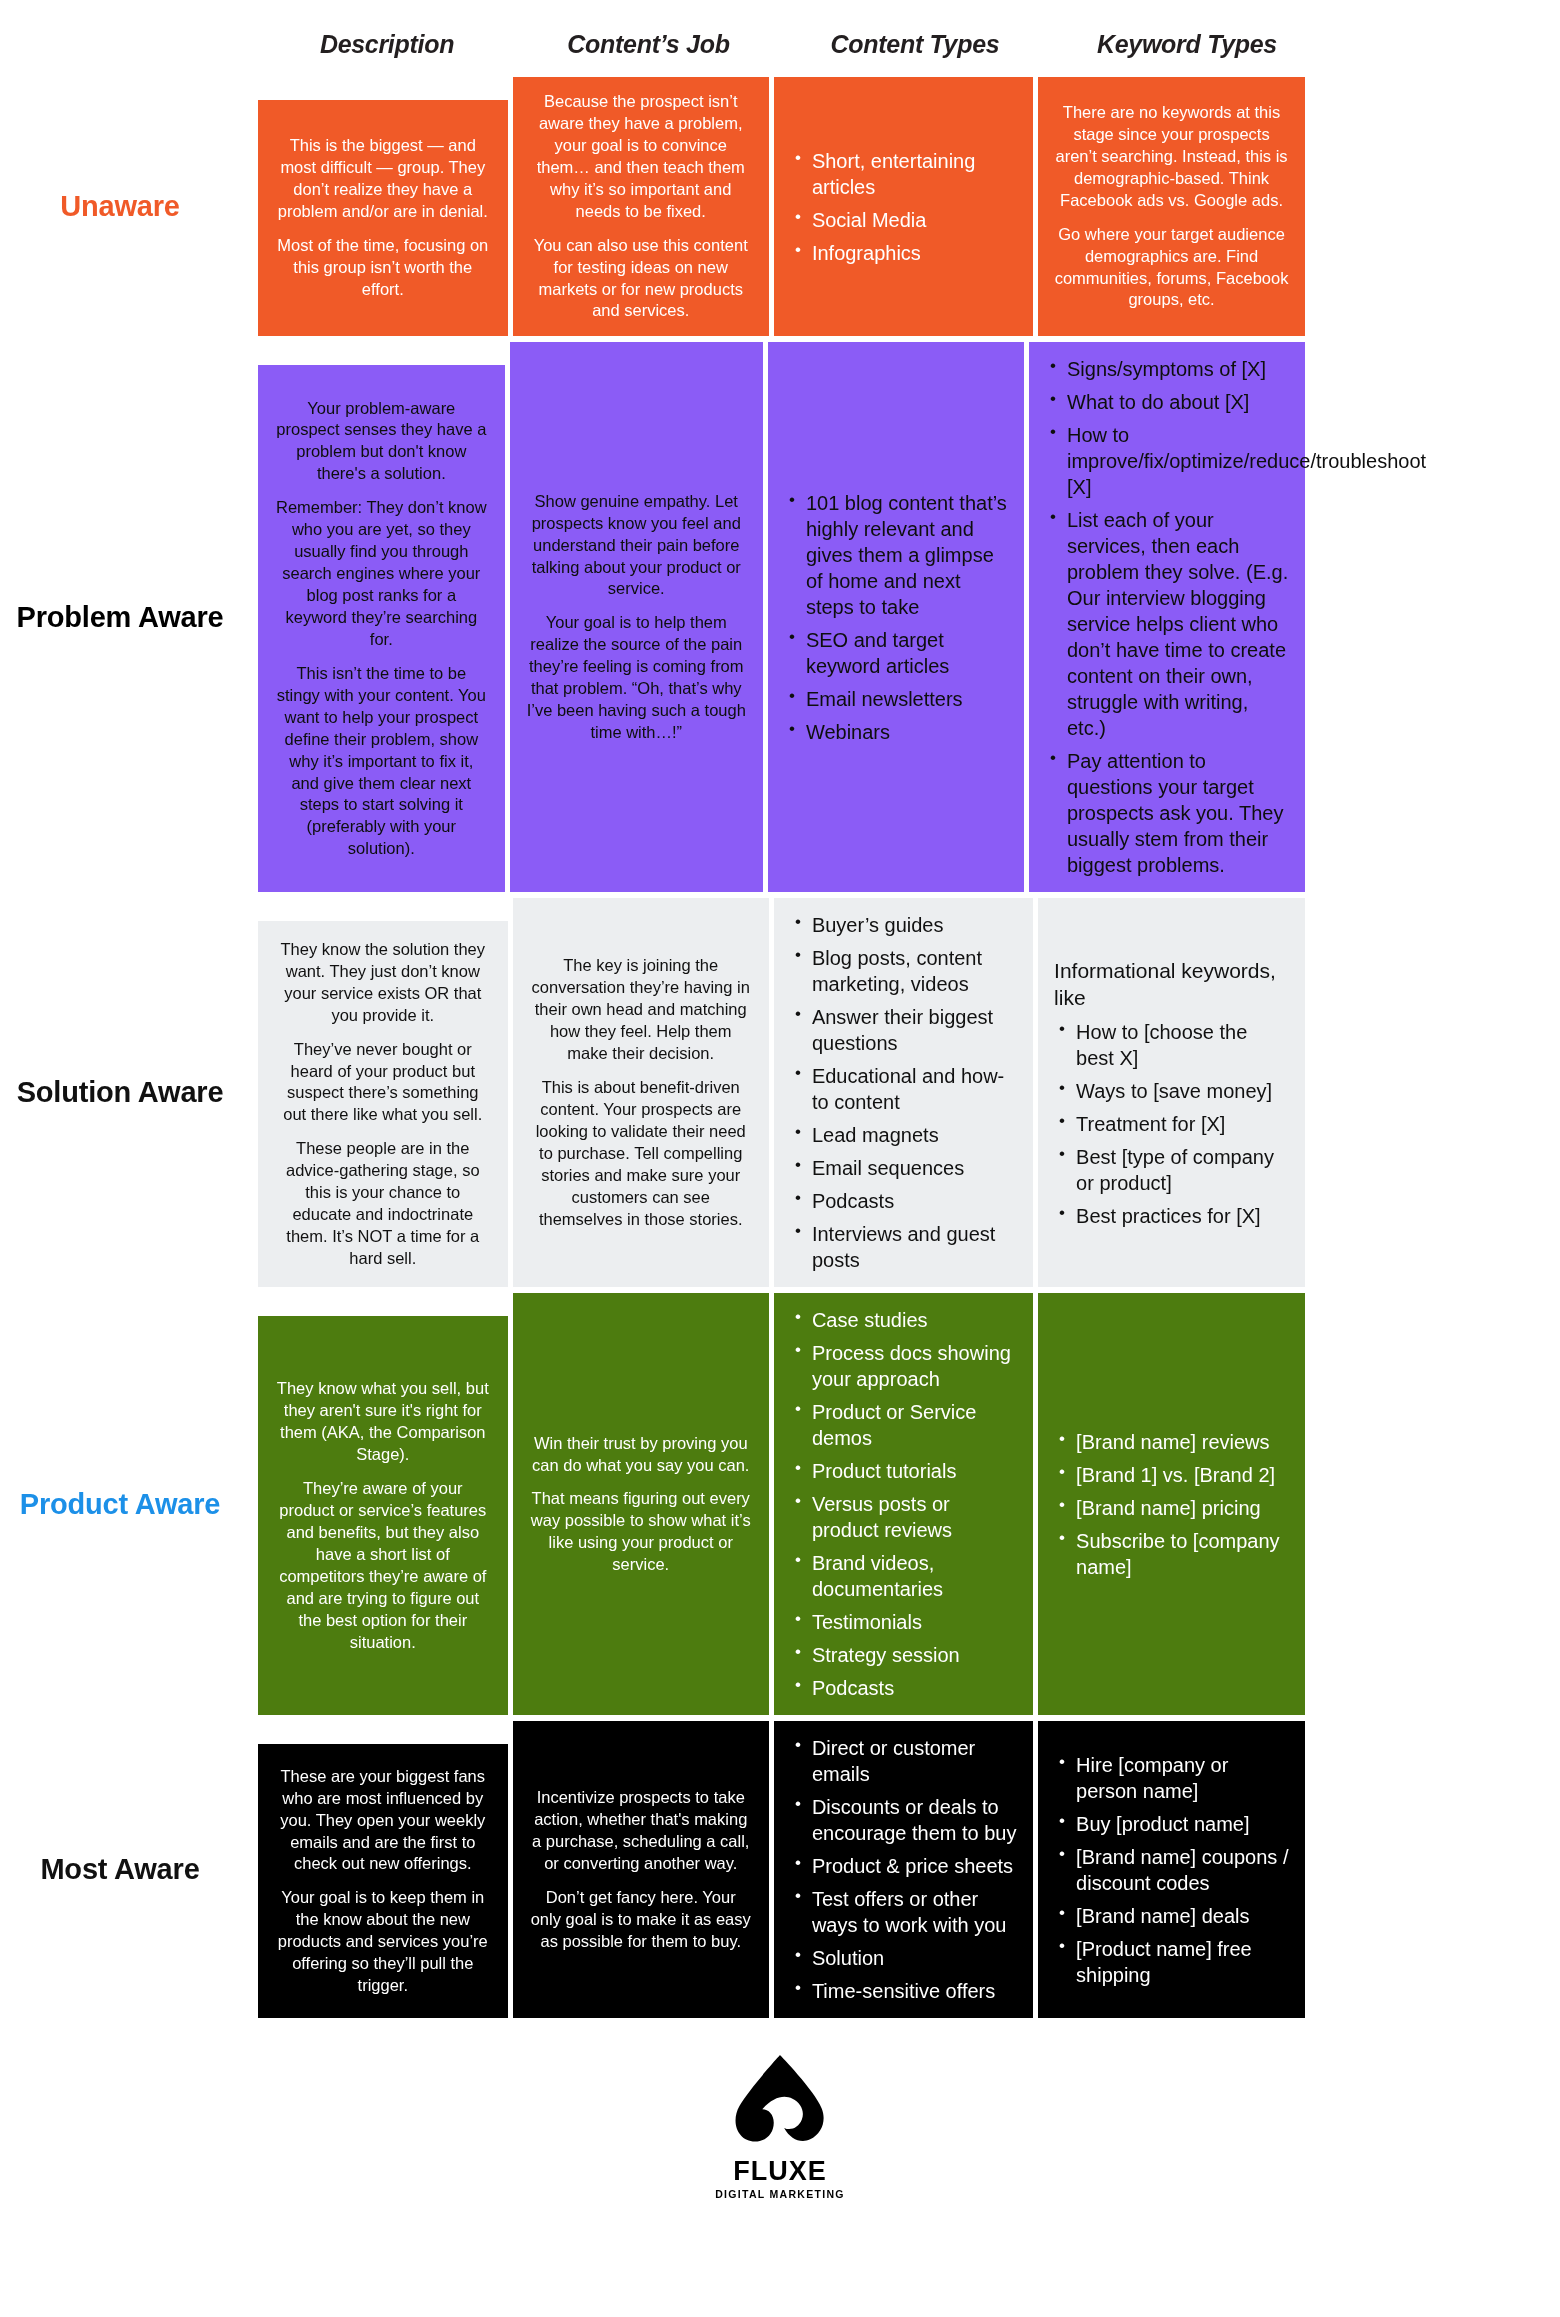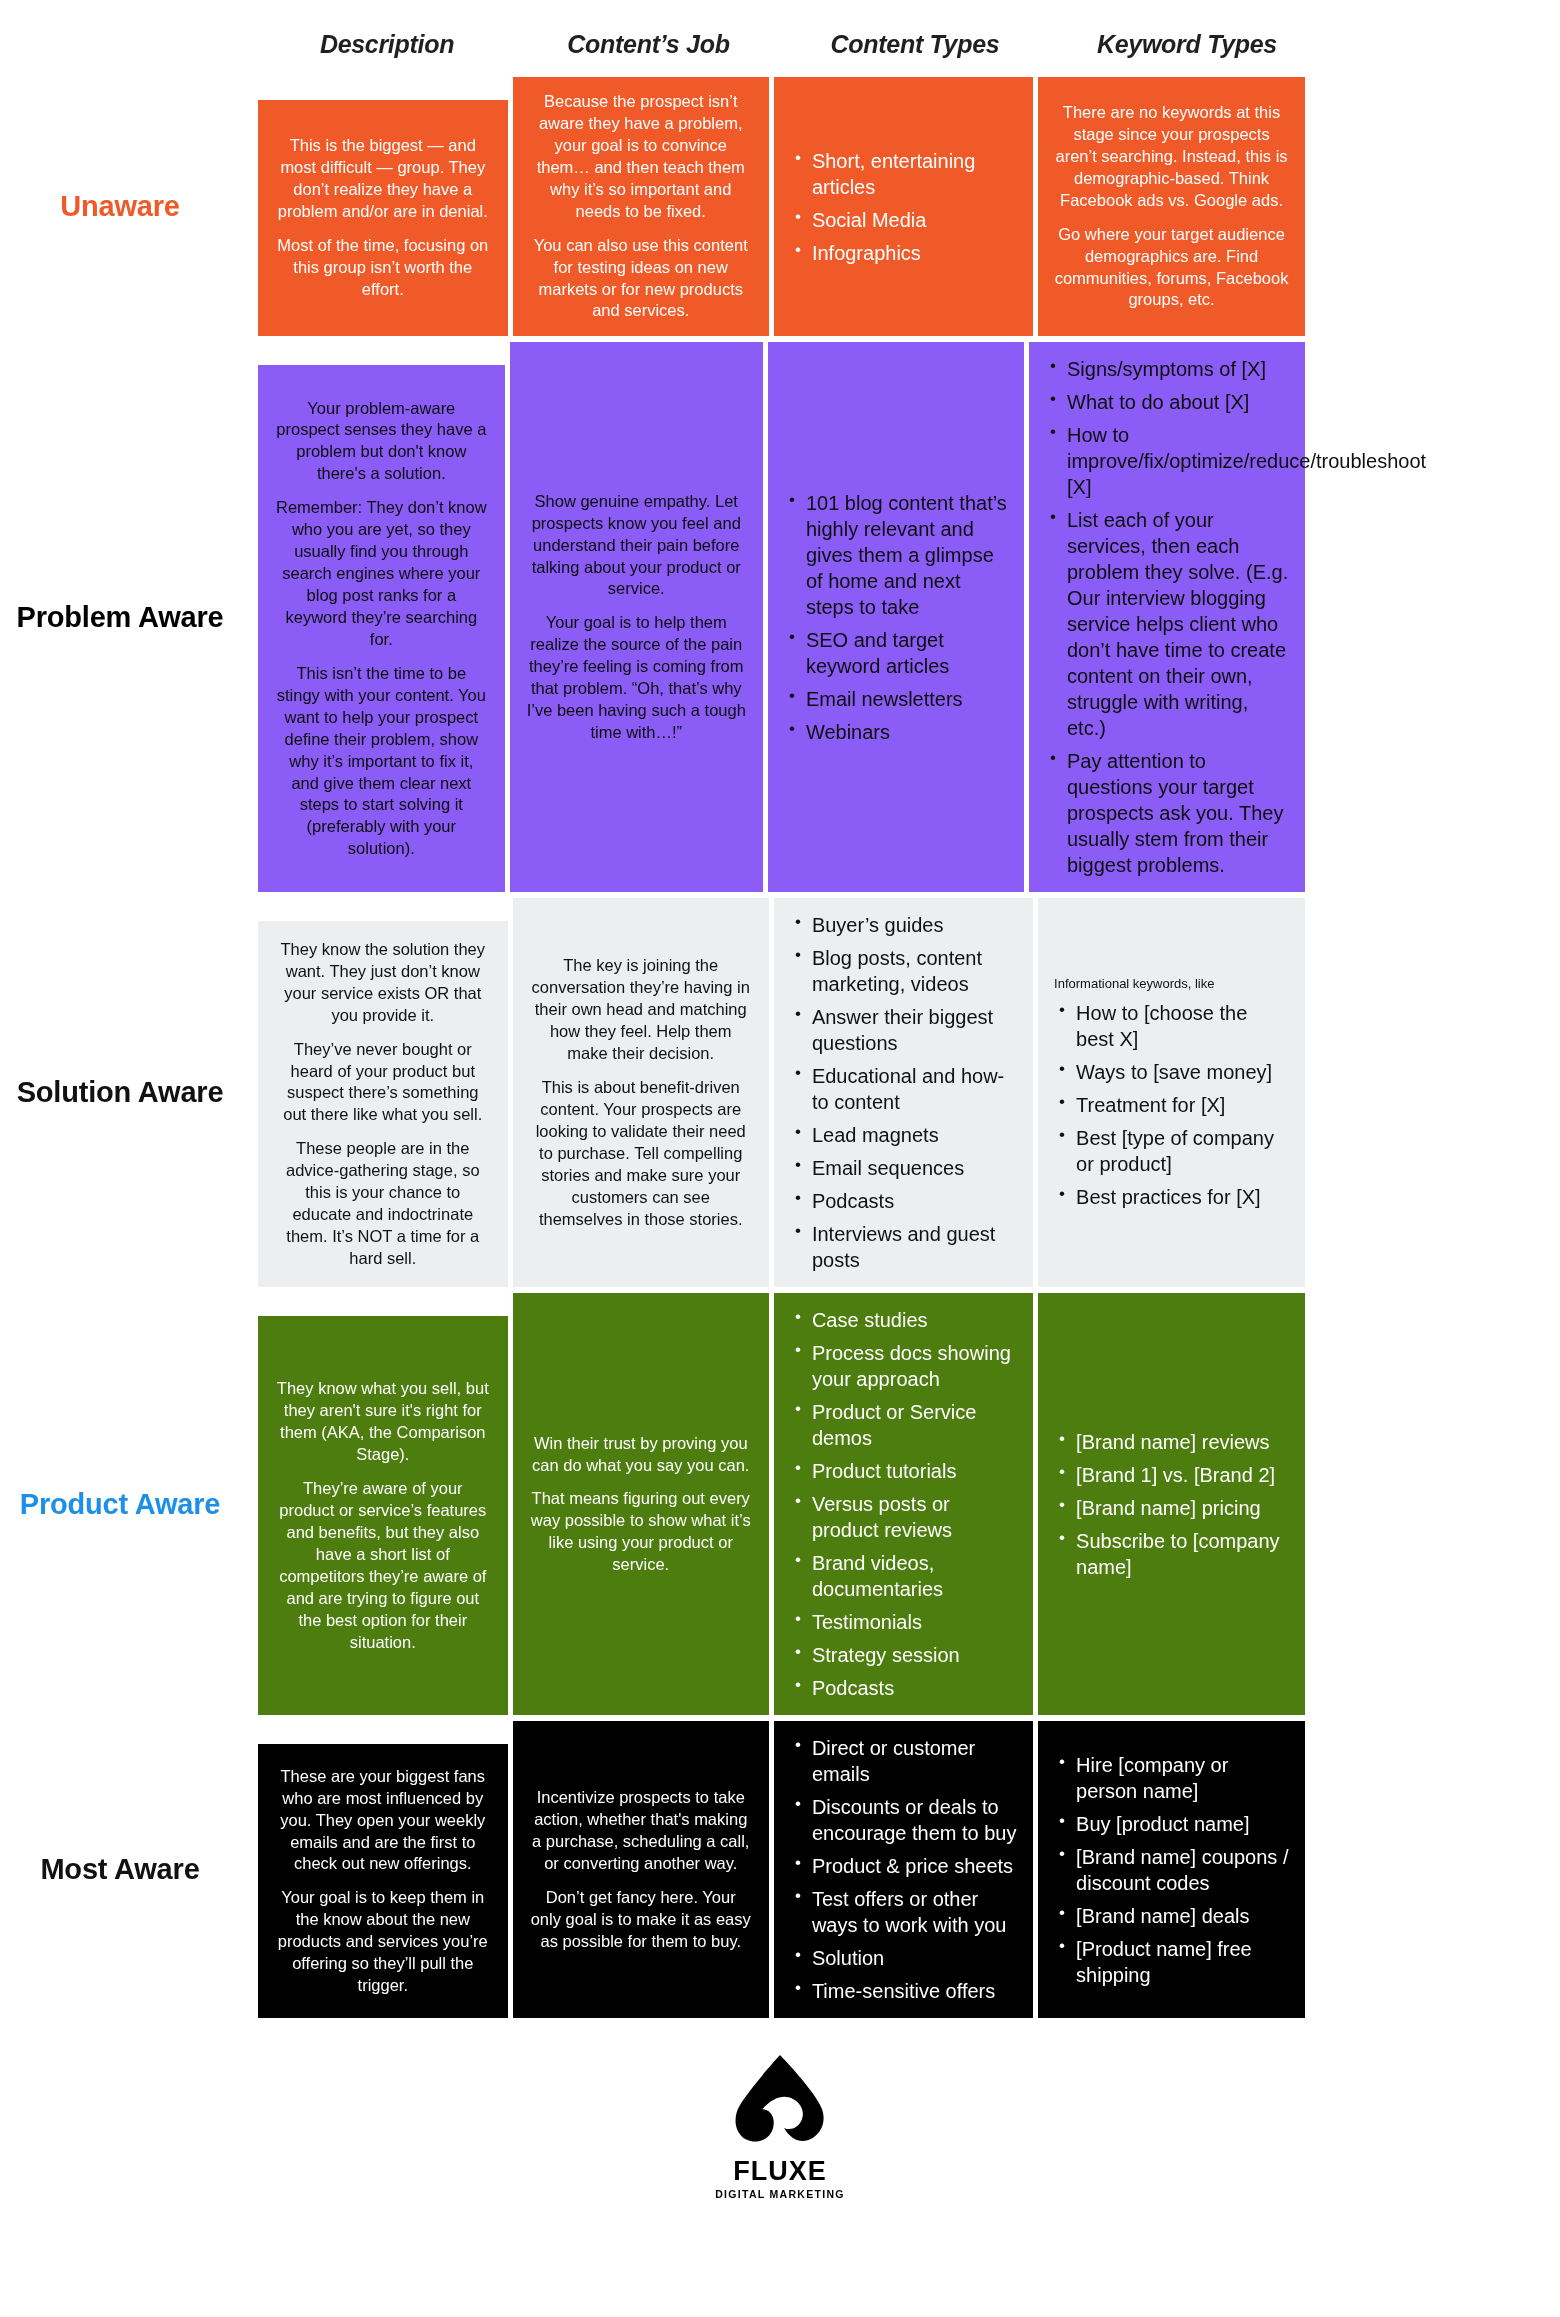--- a/index.html
+++ b/index.html
@@ -104,21 +104,21 @@
   }
   .cell li:last-child{margin-bottom:0;}
   .cell li:before{
     content:"\2022";
     position:absolute;
     left:-15px;
     top:-1px;
     font-size:17px;
   }
   .cell .intro{
-    font-size:13px;
+    font-size:21px;
     line-height:1.3;
     text-align:left;
     margin:0 0 7px 0;
   }
 
   
   .row-unaware  .cell{ background:#f05a28; color:#ffffff; }
   .row-unaware  .stage-label{ color:#f05a28; }
 
   .row-problem  .cell{ background:#8b5cf6; color:#0e0e0e; }

